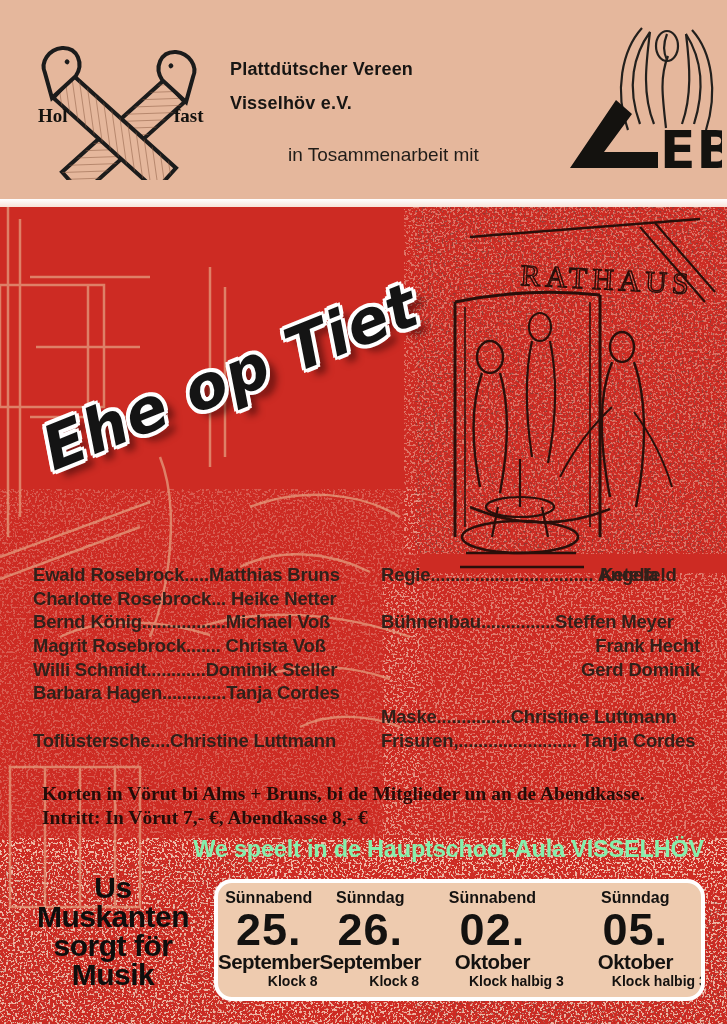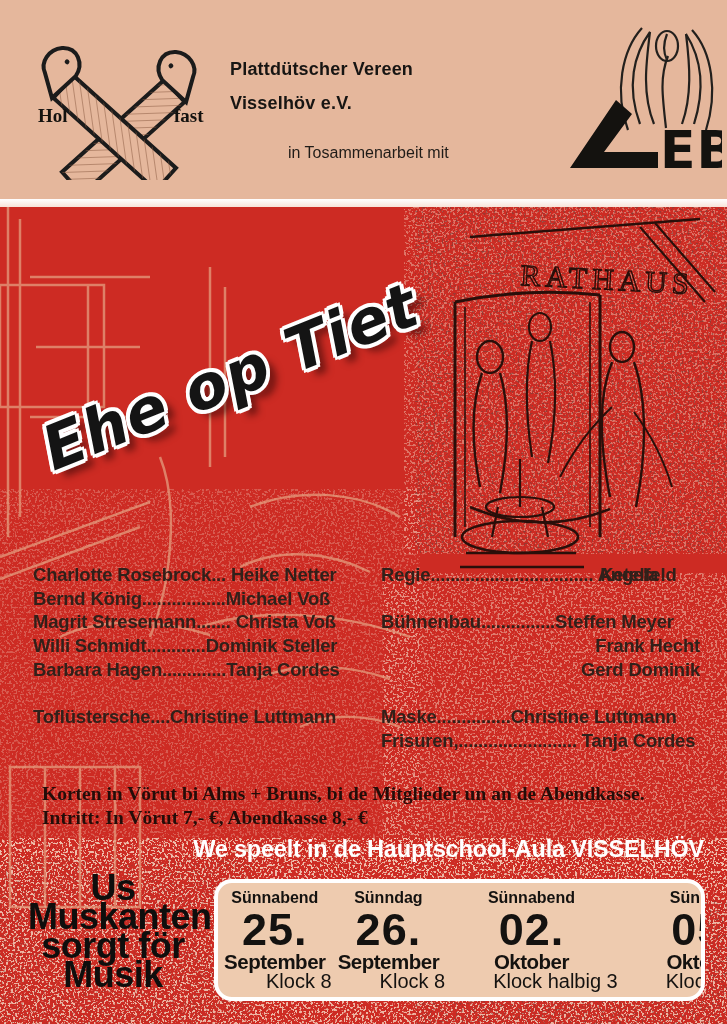--- a/index.html
+++ b/index.html
@@ -3,21 +3,21 @@
 <meta charset="utf-8">
 <style>
   html,body{margin:0;padding:0;background:#555;}
   .stage{position:relative;width:727px;height:1024px;margin:0 auto;overflow:hidden;
          font-family:"Liberation Sans",sans-serif;background:#cd2b23;}
   
   .band{position:absolute;left:0;top:0;width:727px;height:199px;background:#e5b79c;}
   .logo-holfast{position:absolute;left:16px;top:18px;}
   .org-block{position:absolute;left:230px;top:52px;color:#171513;}
   .org-line{font-size:18px;font-weight:bold;line-height:34px;letter-spacing:.2px;}
-  .coop{position:absolute;left:288px;top:144px;font-size:16px;color:#201c18;}
+  .coop{position:absolute;left:288px;top:144px;font-size:19px;color:#201c18;}
   .logo-leb{position:absolute;left:562px;top:16px;}
   .white-strip{position:absolute;left:0;top:199px;width:727px;height:8px;
                background:linear-gradient(#fff,#f7e3d8);}
   
   .red-body{position:absolute;left:0;top:207px;width:727px;height:817px;background:#cd2b23;overflow:hidden;}
   .sketch{position:absolute;left:0;top:0;width:727px;height:817px;}
   .title{position:absolute;left:12px;top:42px;width:436px;height:172px;
          display:flex;align-items:center;justify-content:center;
          transform:rotate(-22deg);
          font-family:"DejaVu Sans",sans-serif;font-weight:800;font-style:italic;
@@ -32,34 +32,34 @@
            font-size:18.5px;font-weight:bold;letter-spacing:-.2px;}
   .col-left{position:absolute;left:33px;top:0;width:348px;}
   .col-right{position:absolute;left:381px;top:0;width:319px;}
   .cr-row{height:23.7px;line-height:23.7px;white-space:nowrap;overflow:visible;}
   .cr-right{text-align:right;}
   .overlap-b{display:inline-block;margin-left:-58px;}
   .notes{position:absolute;left:42px;top:575px;width:680px;
          font-family:"Liberation Serif",serif;font-weight:bold;
          font-size:19.5px;line-height:24px;color:#240d09;}
   .venue{position:absolute;left:140px;top:629px;width:564px;text-align:right;
-         font-size:23.5px;font-weight:bold;color:#ffffff;letter-spacing:-.2px;}
+         font-size:23.5px;font-weight:bold;color:#86efac;letter-spacing:-.2px;}
   .music{position:absolute;left:28px;top:666px;width:170px;text-align:center;
-         font-size:36px;line-height:29px;font-weight:bold;color:#0f0e0d;letter-spacing:-.5px;}
+         font-size:30px;line-height:29px;font-weight:bold;color:#0f0e0d;letter-spacing:-.5px;}
   
   .datebox{position:absolute;left:214px;top:672px;width:483px;height:114px;
            background:#eecbaf;border:4px solid #fff;border-radius:18px;
            display:flex;overflow:hidden;}
   .datecol{flex:1 1 0;display:flex;flex-direction:column;align-items:center;
            justify-content:flex-start;padding-top:5px;color:#141210;}
   .sep{width:3px;background:#fff;}
   .d-day{font-size:16px;font-weight:bold;line-height:20px;}
   .d-num{font-size:45px;font-weight:bold;line-height:43px;letter-spacing:1px;}
   .d-month{font-size:20.5px;font-weight:bold;line-height:21px;letter-spacing:-.5px;}
-  .d-time{font-size:20px;font-weight:normal;line-height:19px;white-space:nowrap;padding-left:48px;}
+  .d-time{font-size:14px;font-weight:bold;line-height:19px;white-space:nowrap;padding-left:48px;}
 </style>
 </head>
 <body>
 
 <div class="stage">
 
   <header class="band">
 
     <svg class="logo-holfast" width="204" height="162" viewBox="0 0 204 162">
       <defs>
@@ -174,23 +174,24 @@
         <path d="M498,300 L492,330 M542,300 L548,330 M520,252 V300" stroke-width="2.2"></path>
         <path d="M466,346 H576 M460,360 H584" stroke-width="2.6"></path>
       </g>
     </svg>
 
     <h1 class="title">Ehe op Tiet</h1>
 
 
     <section class="credits">
       <div class="col-left">
+        <div class="cr-row">Ewald Rosebrock.....Matthias Bruns</div>
         <div class="cr-row">Charlotte Rosebrock... Heike Netter</div>
         <div class="cr-row">Bernd König.................Michael Voß</div>
-        <div class="cr-row">Magrit Stresemann....... Christa Voß</div>
+        <div class="cr-row">Magrit Rosebrock....... Christa Voß</div>
         <div class="cr-row">Willi Schmidt............Dominik Steller</div>
         <div class="cr-row">Barbara Hagen.............Tanja Cordes</div>
         <div class="cr-row"></div>
         <div class="cr-row">Toflüstersche....Christine Luttmann</div>
       </div>
       <div class="col-right">
         <div class="cr-row"><span>Regie.................................</span> <span>Angela</span><span class="overlap-b">Ketelfeld</span></div>
         <div class="cr-row"></div>
         <div class="cr-row">Bühnenbau...............Steffen Meyer</div>
         <div class="cr-row cr-right">Frank Hecht</div>

